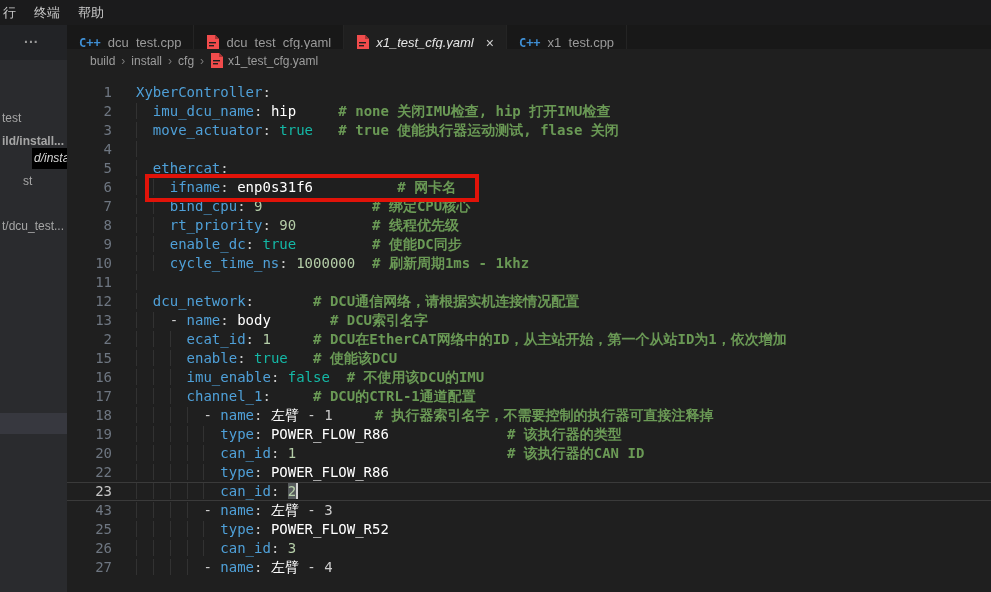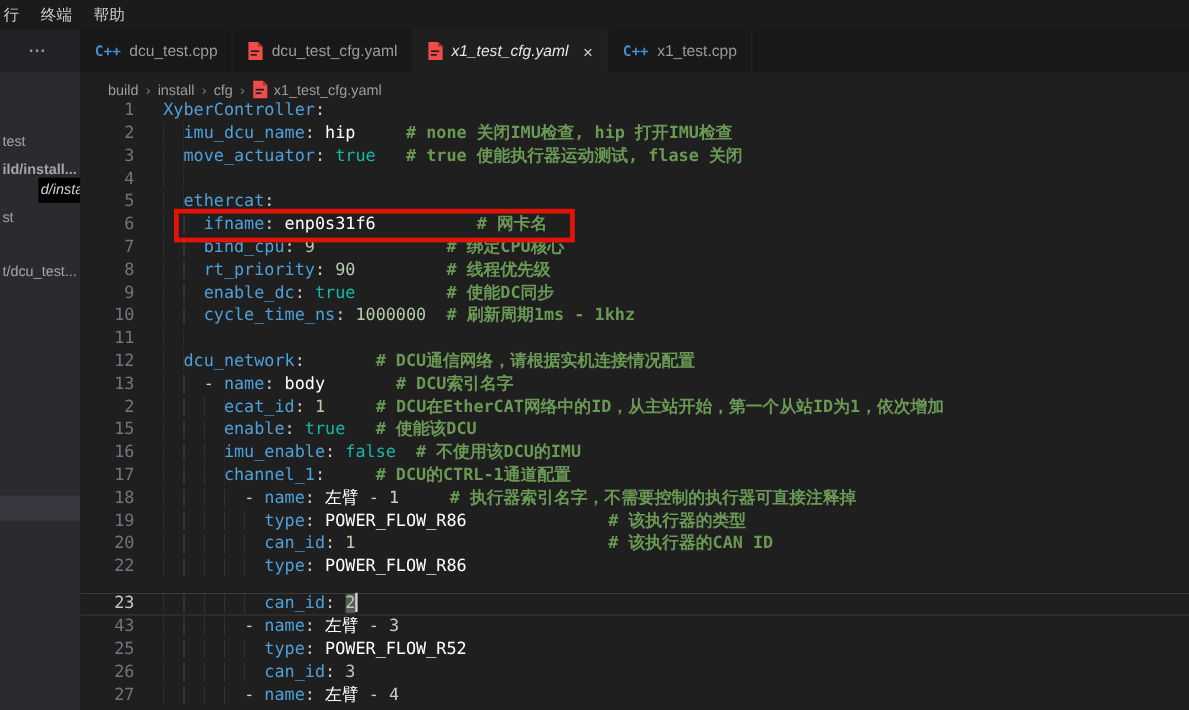--- a/index.html
+++ b/index.html
@@ -27,31 +27,31 @@
 
   .tabbar { position:absolute; left:0; top:0; width:924px; height:35px; background:#181818; display:flex; }
   .tab { height:35px; display:flex; align-items:center; padding:0 12px; border-right:1px solid #242424;
          background:#181818; color:#9a9a9a; font-size:13px; white-space:nowrap; cursor:default; }
   .tab .ticon { margin-right:7px; display:inline-flex; align-items:center; }
   .tab.active { background:#1f1f1f; color:#e6e6e6; }
   .tab.active .tab-label { font-style:italic; }
   .tab-close { margin-left:12px; color:#d0d0d0; font-size:14px; line-height:14px; }
   .cpp-glyph { color:#3f8fd4; font-weight:bold; font-size:12px; font-family:"DejaVu Sans Mono", monospace; }
 
-  .breadcrumb { position:absolute; left:0; top:38px; width:924px; height:23px; display:flex; align-items:center;
+  .breadcrumb { position:absolute; left:0; top:24px; width:924px; height:23px; display:flex; align-items:center;
                 padding-left:23px; color:#9d9d9d; font-size:12px; background:#1f1f1f; }
   .crumb { margin-right:6px; }
   .crumb-sep { margin-right:6px; color:#7a7a7a; }
   .breadcrumb .ticon { margin-right:5px; display:inline-flex; }
 
   
   .editor { position:absolute; left:0; top:58px; width:924px; height:509px; background:#1f1f1f; overflow:hidden; }
   .code-line { display:flex; height:19px; line-height:19px; font-family:"DejaVu Sans Mono", monospace; font-size:14px; white-space:pre; }
   .gutter { width:69px; flex:0 0 69px; text-align:right; padding-right:24px; color:#6e7681; }
-  .code-line.cur { box-shadow: inset 0 1px 0 #3a3a3a, inset 0 -1px 0 #3a3a3a; margin-top: 12px; }
+  .code-line.cur { box-shadow: inset 0 1px 0 #3a3a3a, inset 0 -1px 0 #3a3a3a; }
   .code-line.cur .gutter { color:#c6c6c6; }
   .tk-key  { color:#4fa0d8; }
   .tk-bool { color:#14b8a6; }
   .tk-str  { color:#ffffff; }
   .tk-num  { color:#b5cea8; }
   .tk-com  { color:#6a9955;font-weight:bold; }
   .tk-pun, .tk-def, .tk-ws { color:#cccccc; }
   .tk-ind  { color:#cccccc;
              background-image:repeating-linear-gradient(to right, #323232 0, #323232 1px, transparent 1px, transparent 2ch); }
   .tk-hld  { color:#d4d4d4; background:#575b5d; }
@@ -75,21 +75,21 @@
       <div class="menu-item">帮助</div>
     </div>
 
   <div class="sidebar">
     <div class="sidebar-topstrip"></div>
     <div class="more-actions">...</div>
     <div class="side-bar-highlight" style="top: 388px; height: 21px;"></div>
   <div class="side-item" style="top: 83px;">test</div>
       <div class="side-item" style="top: 106px; font-weight: bold;">ild/install...</div>
       <div class="side-item selected" style="top: 123px;">d/install/cfg</div>
-      <div class="side-item" style="top: 146px;">st</div>
+      <div class="side-item" style="top: 146px; margin-left: 21px;">st</div>
       <div class="side-item" style="top: 191px;">t/dcu_test...</div>
     </div>
 
   <div class="main">
     <div class="tabbar">
         <div class="tab">
           <span class="ticon">
             <span class="cpp-glyph">C++</span>
           </span>
           <span class="tab-label">dcu_test.cpp</span>

